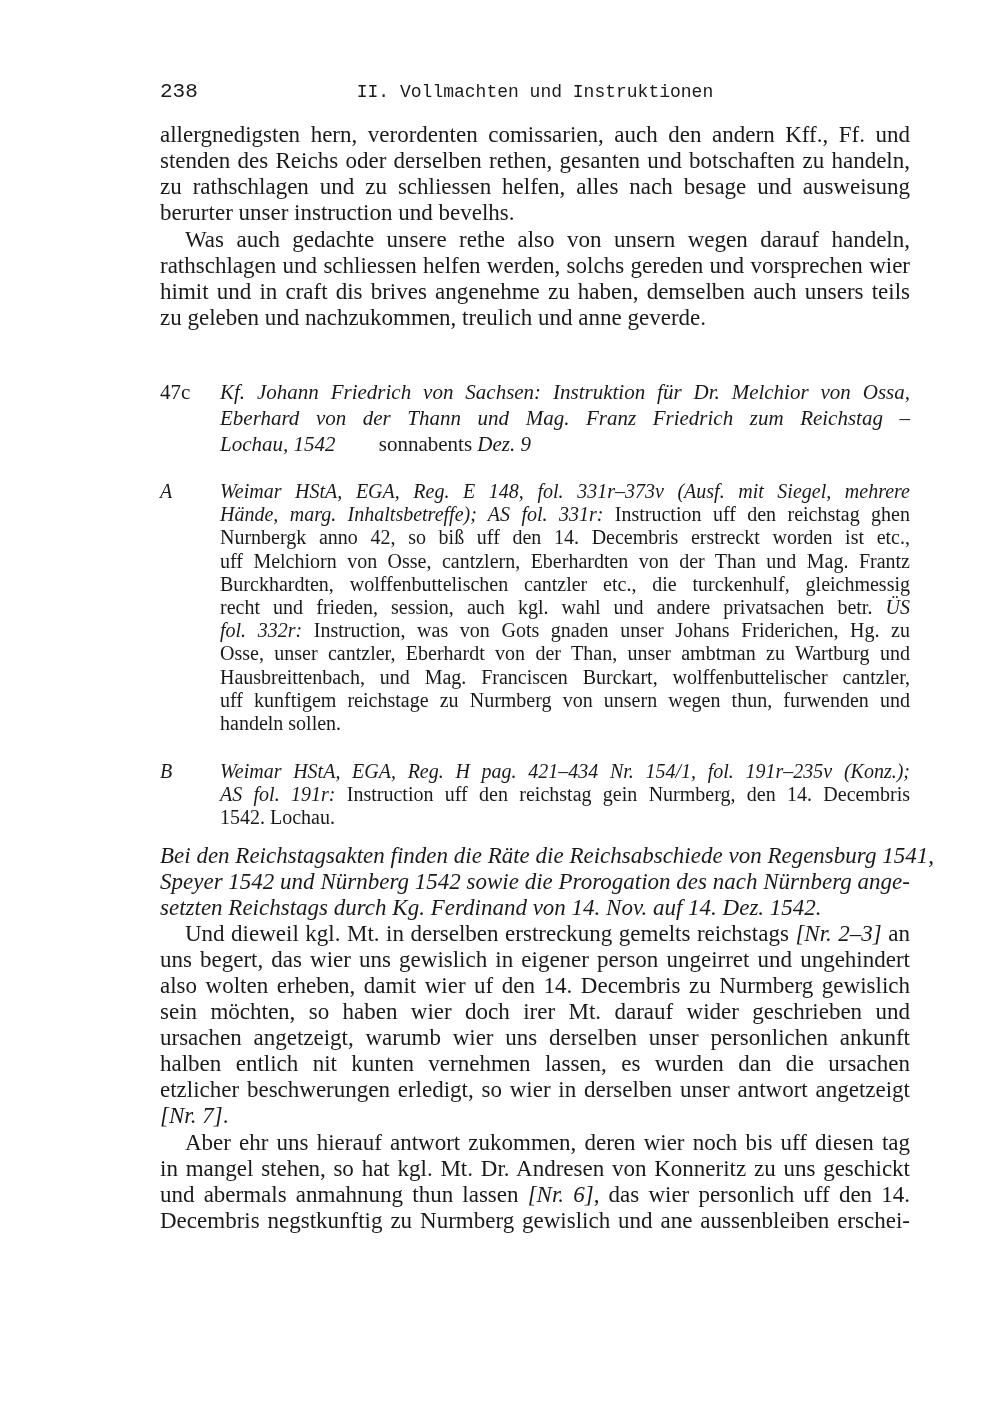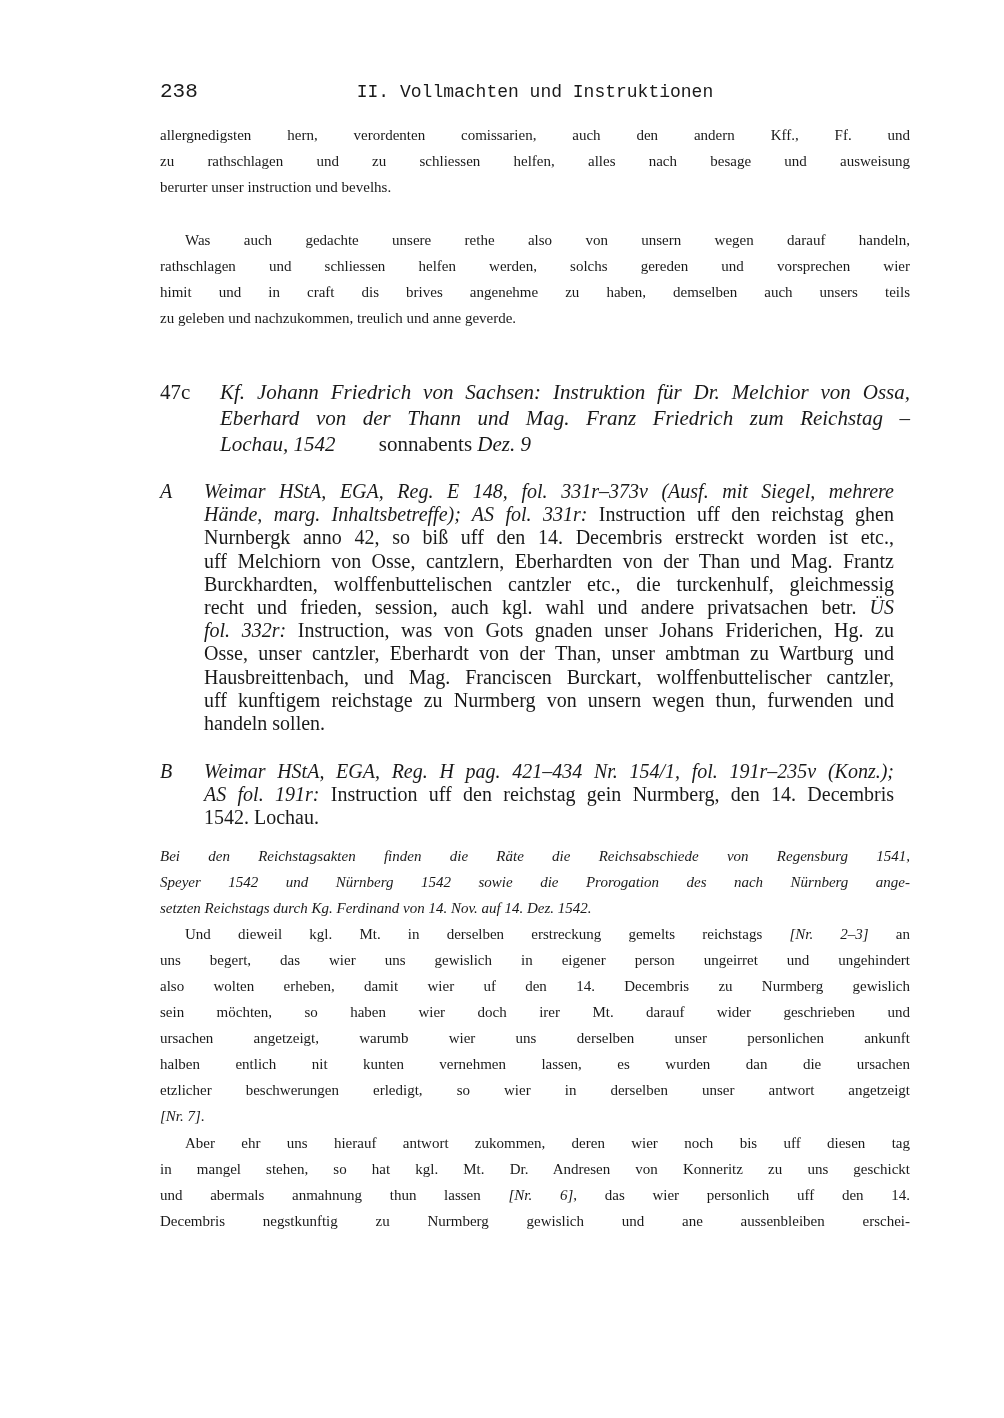--- a/index.html
+++ b/index.html
@@ -4,45 +4,46 @@
 <style>
   html, body { margin: 0; padding: 0; background: #ffffff; }
   body {
     width: 1004px; height: 1418px; position: relative; overflow: hidden;
     font-family: "Liberation Serif", "DejaVu Serif", serif;
     color: #1a1a1a;
   }
   .page-header { position: absolute; top: 80px; left: 160px; width: 750px; height: 28px; font-size: 21px; font-family: Liberation Mono, monospace; }
   .page-number { position: absolute; left: 0; top: 0; }
   .running-title { position: absolute; left: 0; right: 0; text-align: center; top: 2px; font-size: 18px; }
-  .block { position: absolute; left: 160px; width: 750px; font-size: 15px; }
+  .block { position: absolute; left: 160px; width: 750px; font-size: 23px; }
   .line { height: 26px; line-height: 26px; white-space: nowrap; text-align: justify; text-align-last: justify; }
   .line.last { text-align-last: left; }
   .indent { padding-left: 25px; }
   i, .it { font-style: italic; }
   .heading { position: absolute; left: 160px; width: 750px; font-size: 21px; }
   .heading .num { position: absolute; left: 0; top: 0; line-height: 26px; }
   .heading .title { position: absolute; left: 60px; width: 690px; font-style: italic; }
   .heading .title .line { height: 26px; line-height: 26px; }
   .heading .title .up { font-style: normal; margin-left: 38px; }
   .source { position: absolute; left: 160px; width: 750px; font-size: 20px; }
   .source .sig { position: absolute; left: 0; top: 0; font-style: italic; line-height: 23px; }
-  .source .body { position: absolute; left: 44px; width: 690px; }
+  .source .body { position: absolute; left: 60px; width: 690px; }
   .source .body .line { height: 23.2px; line-height: 23.2px; }
 </style>
 </head>
 <body>
 
 <div class="page-header">
   <span class="page-number">238</span>
   <span class="running-title">II. Vollmachten und Instruktionen</span>
 </div>
 
 <div class="block" style="top:122px;">
   <div class="line">allergnedigsten hern, verordenten comissarien, auch den andern Kff., Ff. und</div>
+  <div class="line">stenden des Reichs oder derselben rethen, gesanten und botschaften zu handeln,</div>
   <div class="line">zu rathschlagen und zu schliessen helfen, alles nach besage und ausweisung</div>
   <div class="line last">berurter unser instruction und bevelhs.</div>
 </div>
 <div class="block" style="top:227px;">
   <div class="line indent">Was auch gedachte unsere rethe also von unsern wegen darauf handeln,</div>
   <div class="line">rathschlagen und schliessen helfen werden, solchs gereden und vorsprechen wier</div>
   <div class="line">himit und in craft dis brives angenehme zu haben, demselben auch unsers teils</div>
   <div class="line last">zu geleben und nachzukommen, treulich und anne geverde.</div>
 </div>
 

